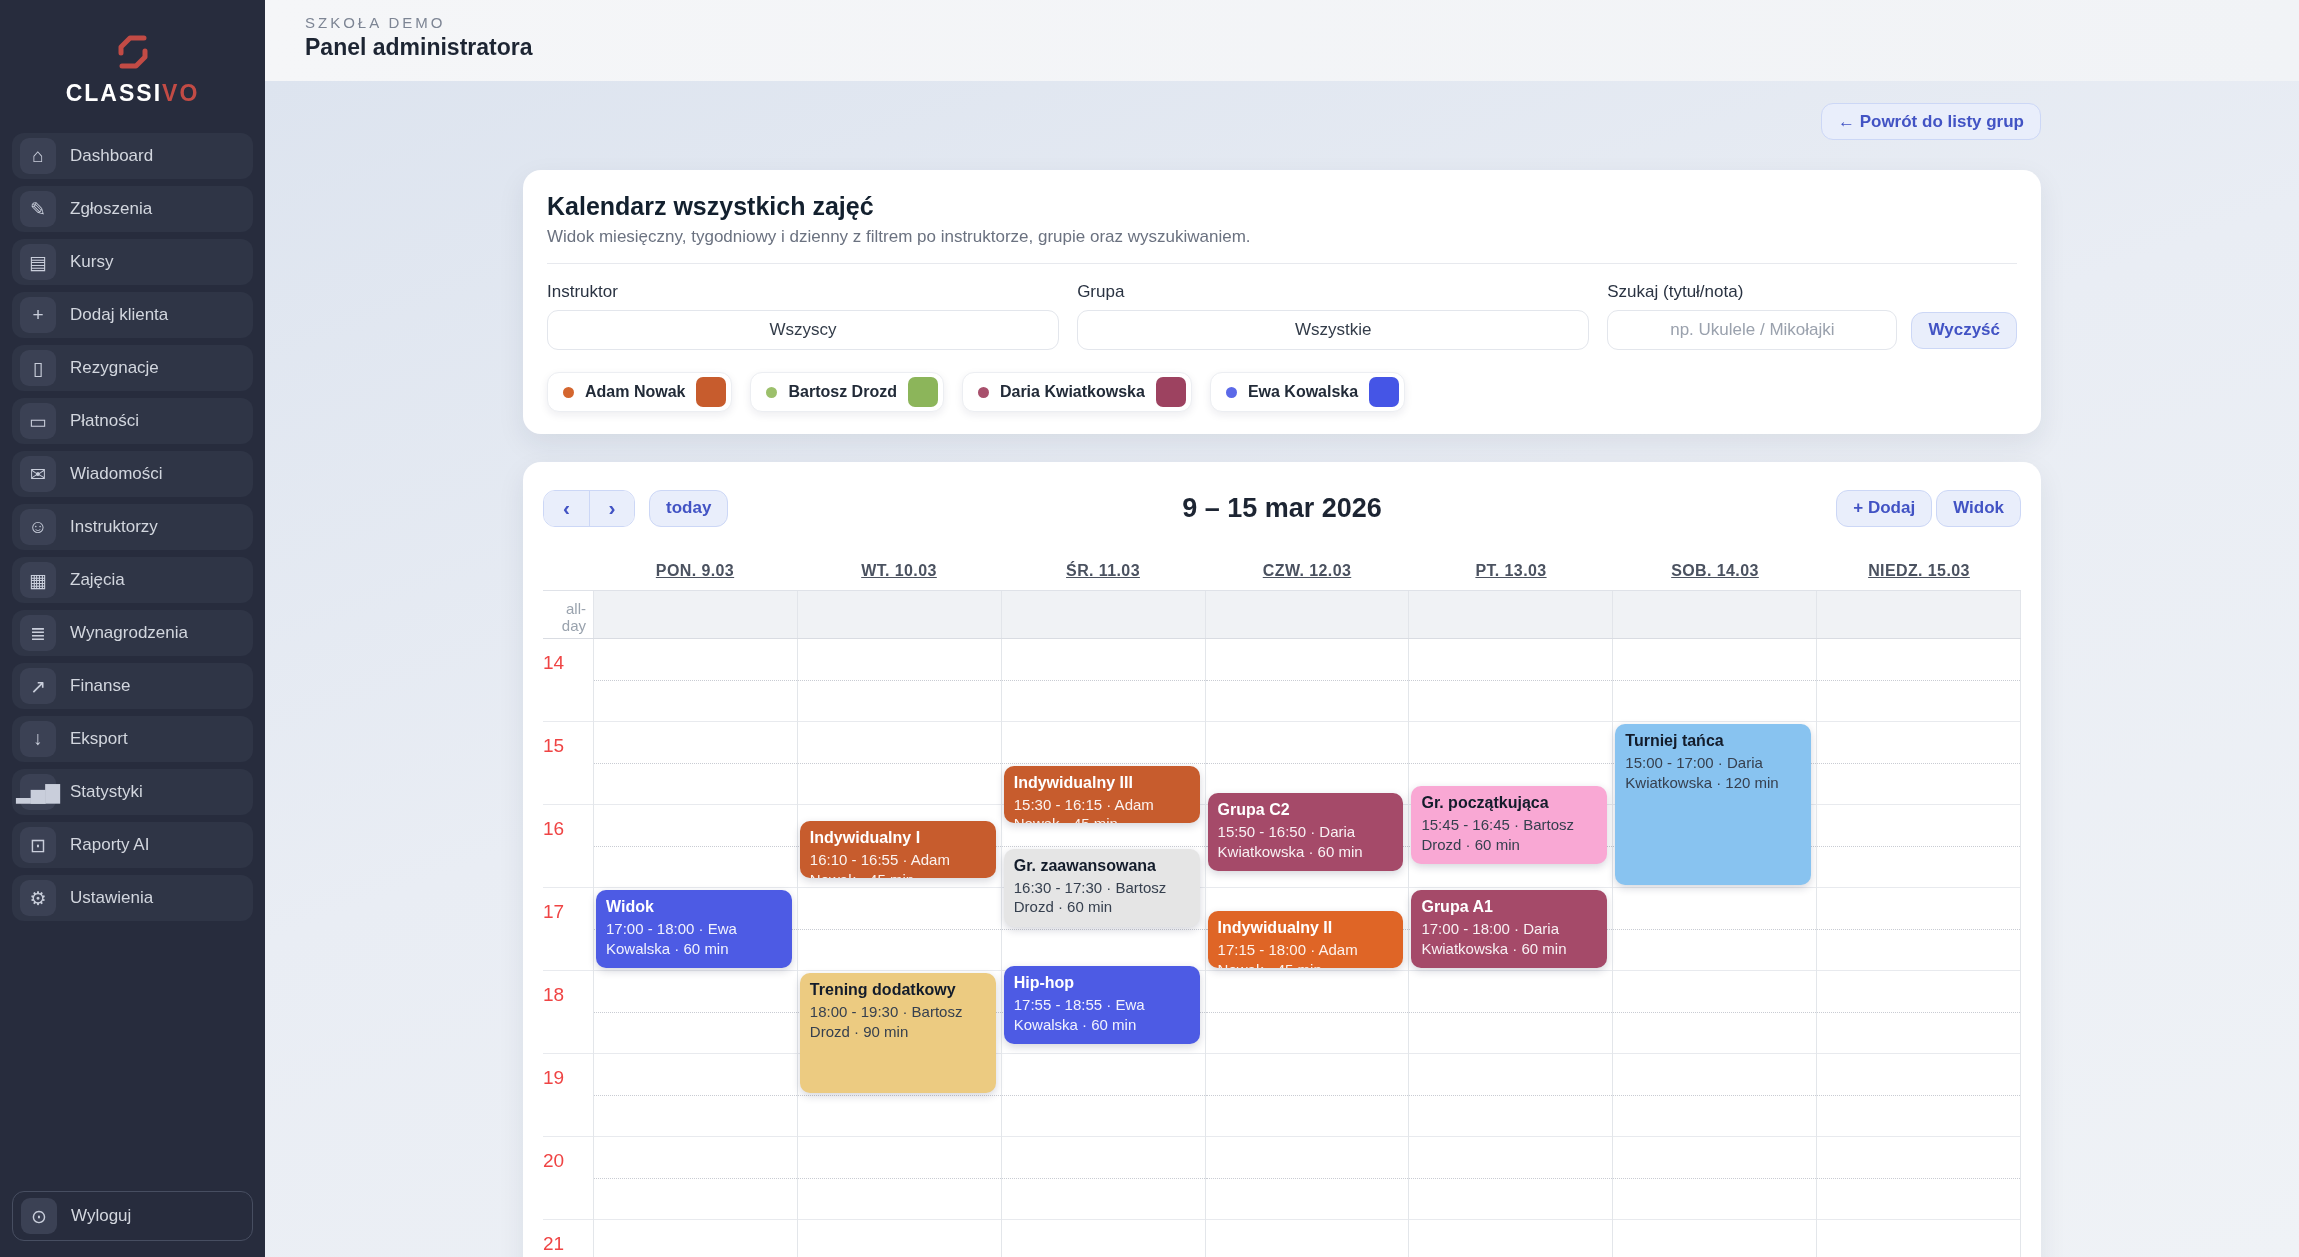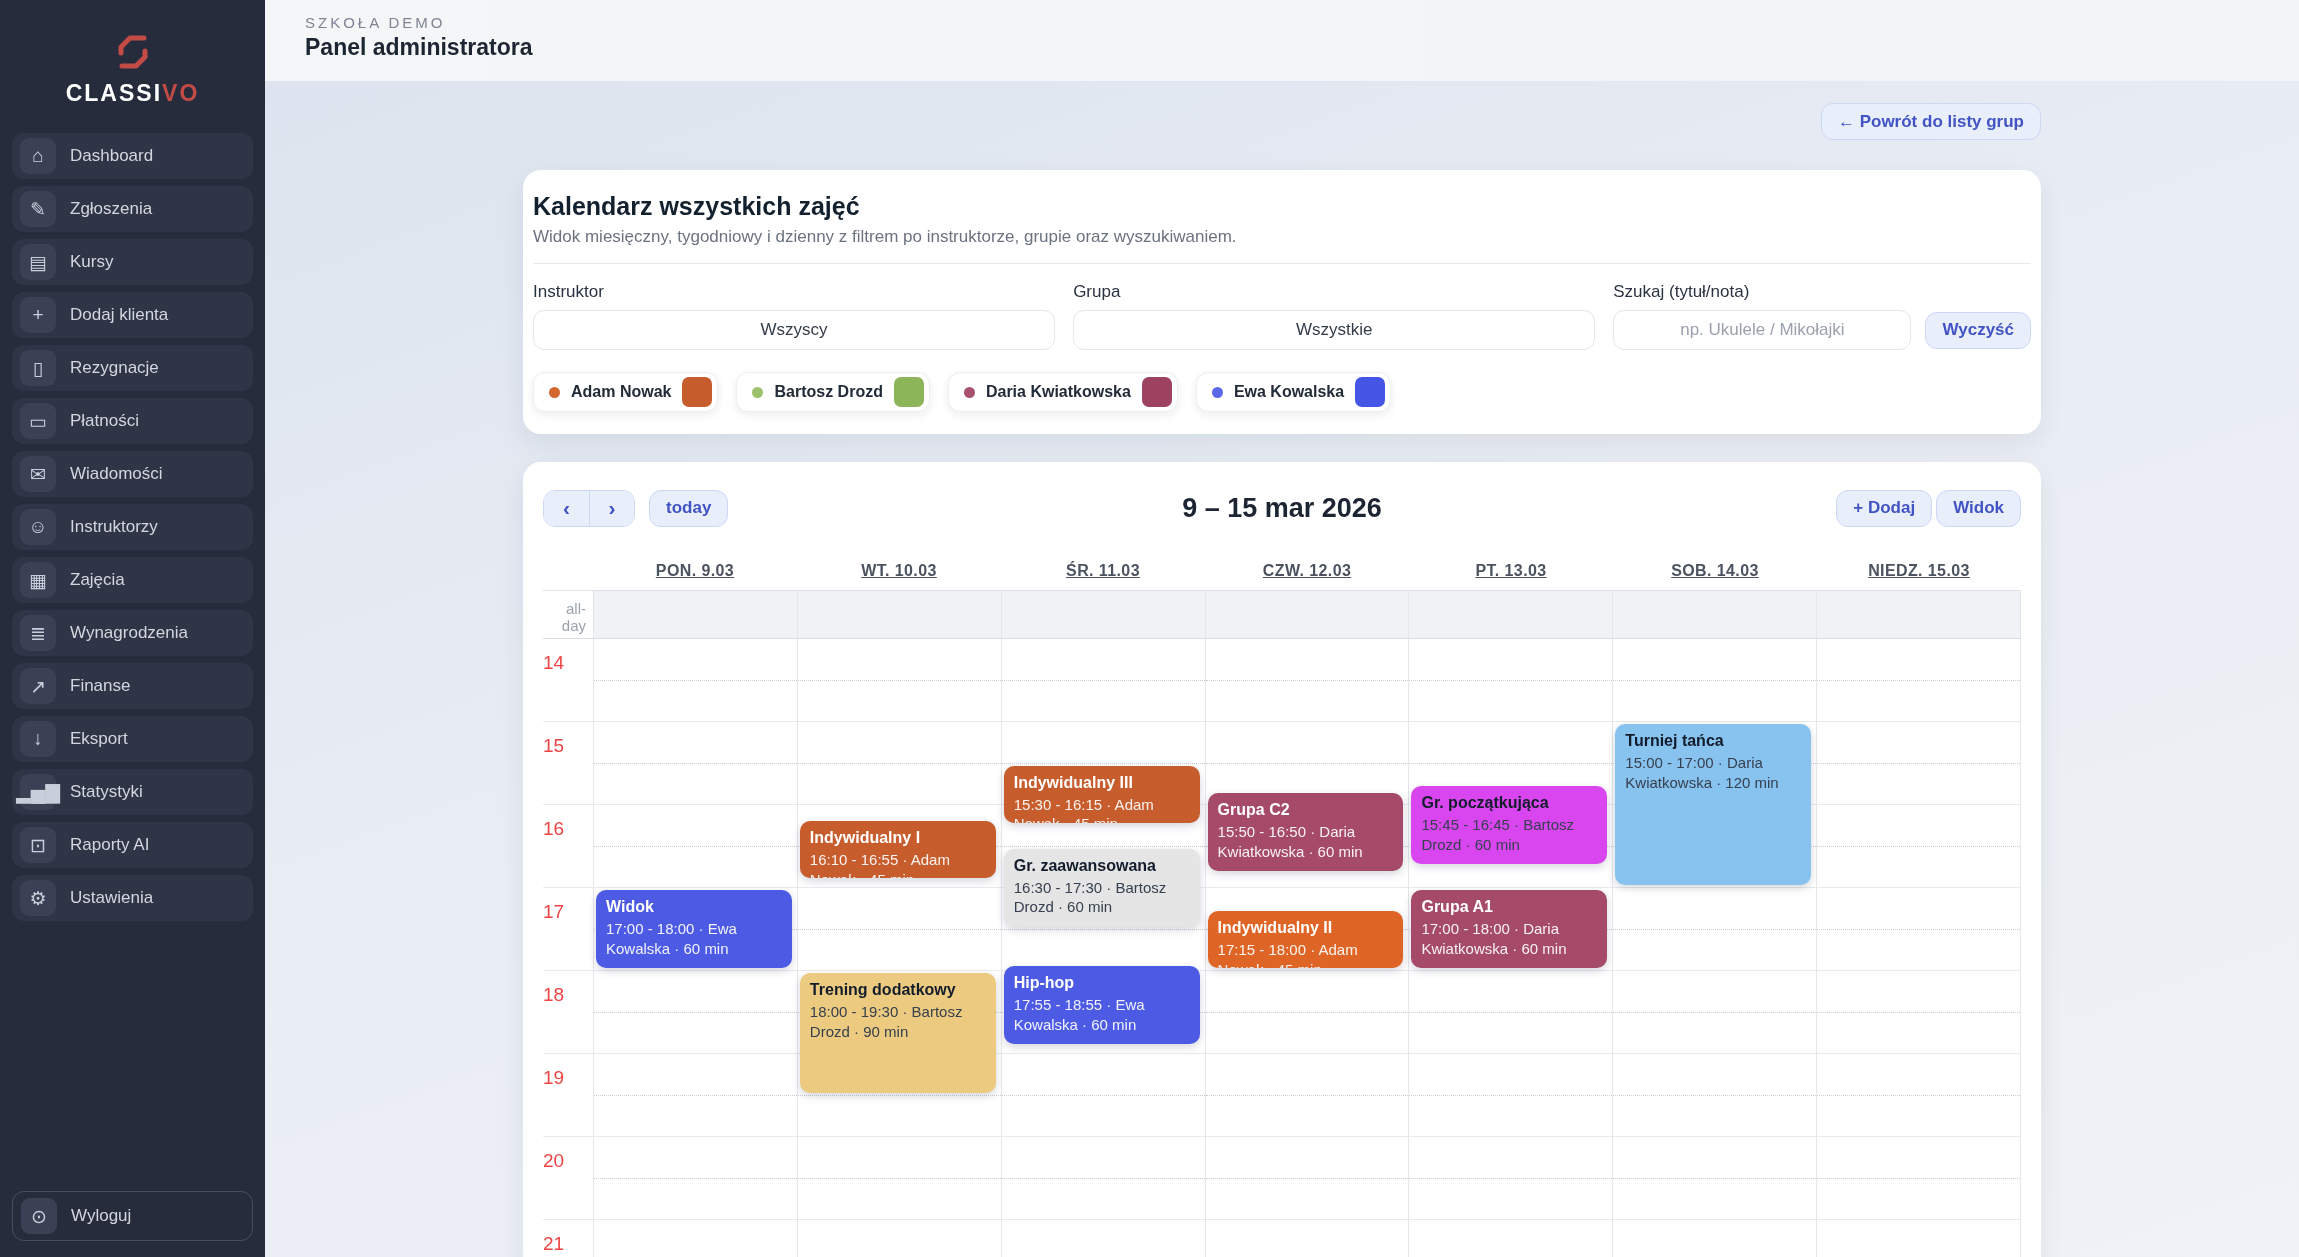--- a/index.html
+++ b/index.html
@@ -36,21 +36,21 @@
 
   
   .pill-btn { display:inline-flex; align-items:center; gap:8px; background:#e9eefb;
     border:1.5px solid #ccd7f6; color:#4253c4; font-weight:700; font-size:17px;
     border-radius:12px; padding:0 16px; height:37px; cursor:pointer;
     font-family:inherit; }
   .back-row { display:flex; justify-content:flex-end; margin-bottom:30px; }
 
   
   .card { background:#ffffff; border-radius:18px; box-shadow:0 10px 28px rgba(25,35,60,.08); }
-  .filters-card { padding:22px 10px 22px; margin-bottom:28px; }
+  .filters-card { padding:22px 24px 22px; margin-bottom:28px; }
   .card-title { font-size:25px; font-weight:700; color:#13202e; }
   .card-subtitle { font-size:17px; color:#6b7280; margin-top:6px; }
   .divider { border-top:1px solid #e7e9ee; margin:16px 0 18px; }
   .filter-row { display:flex; gap:18px; align-items:flex-end; }
   .filter-field { display:flex; flex-direction:column; }
   .f-inst,.f-grp { flex:1.25; }
   .f-search { flex:1; }
   .field-label { font-size:17px; color:#2a3342; margin-bottom:8px; }
   .text-input { height:40px; border:1.5px solid #e3e6ec; border-radius:11px;
     padding:0 14px; font-size:17px; color:#333c49; background:#fff; width:100%;
@@ -365,21 +365,21 @@
                 </div>
                 <div class="day-col">
                   <div class="hour-cell"></div>
                   <div class="hour-cell"></div>
                   <div class="hour-cell"></div>
                   <div class="hour-cell"></div>
                   <div class="hour-cell"></div>
                   <div class="hour-cell"></div>
                   <div class="hour-cell"></div>
                   <div class="hour-cell"></div>
-                  <div class="event dark" style="background: #d946ef; top: 147.25px; height: 78px;">
+                  <div class="event dark" style="background: #f9a8d4; top: 147.25px; height: 78px;">
                     <div class="event-title">Gr. początkująca</div>
                     <div class="event-details">15:45 - 16:45 · Bartosz Drozd · 60 min</div>
                   </div>
                   <div class="event light" style="background: rgb(165, 74, 105); top: 251px; height: 78px;">
                     <div class="event-title">Grupa A1</div>
                     <div class="event-details">17:00 - 18:00 · Daria Kwiatkowska · 60 min</div>
                   </div>
                 </div>
                 <div class="day-col">
                   <div class="hour-cell"></div>

